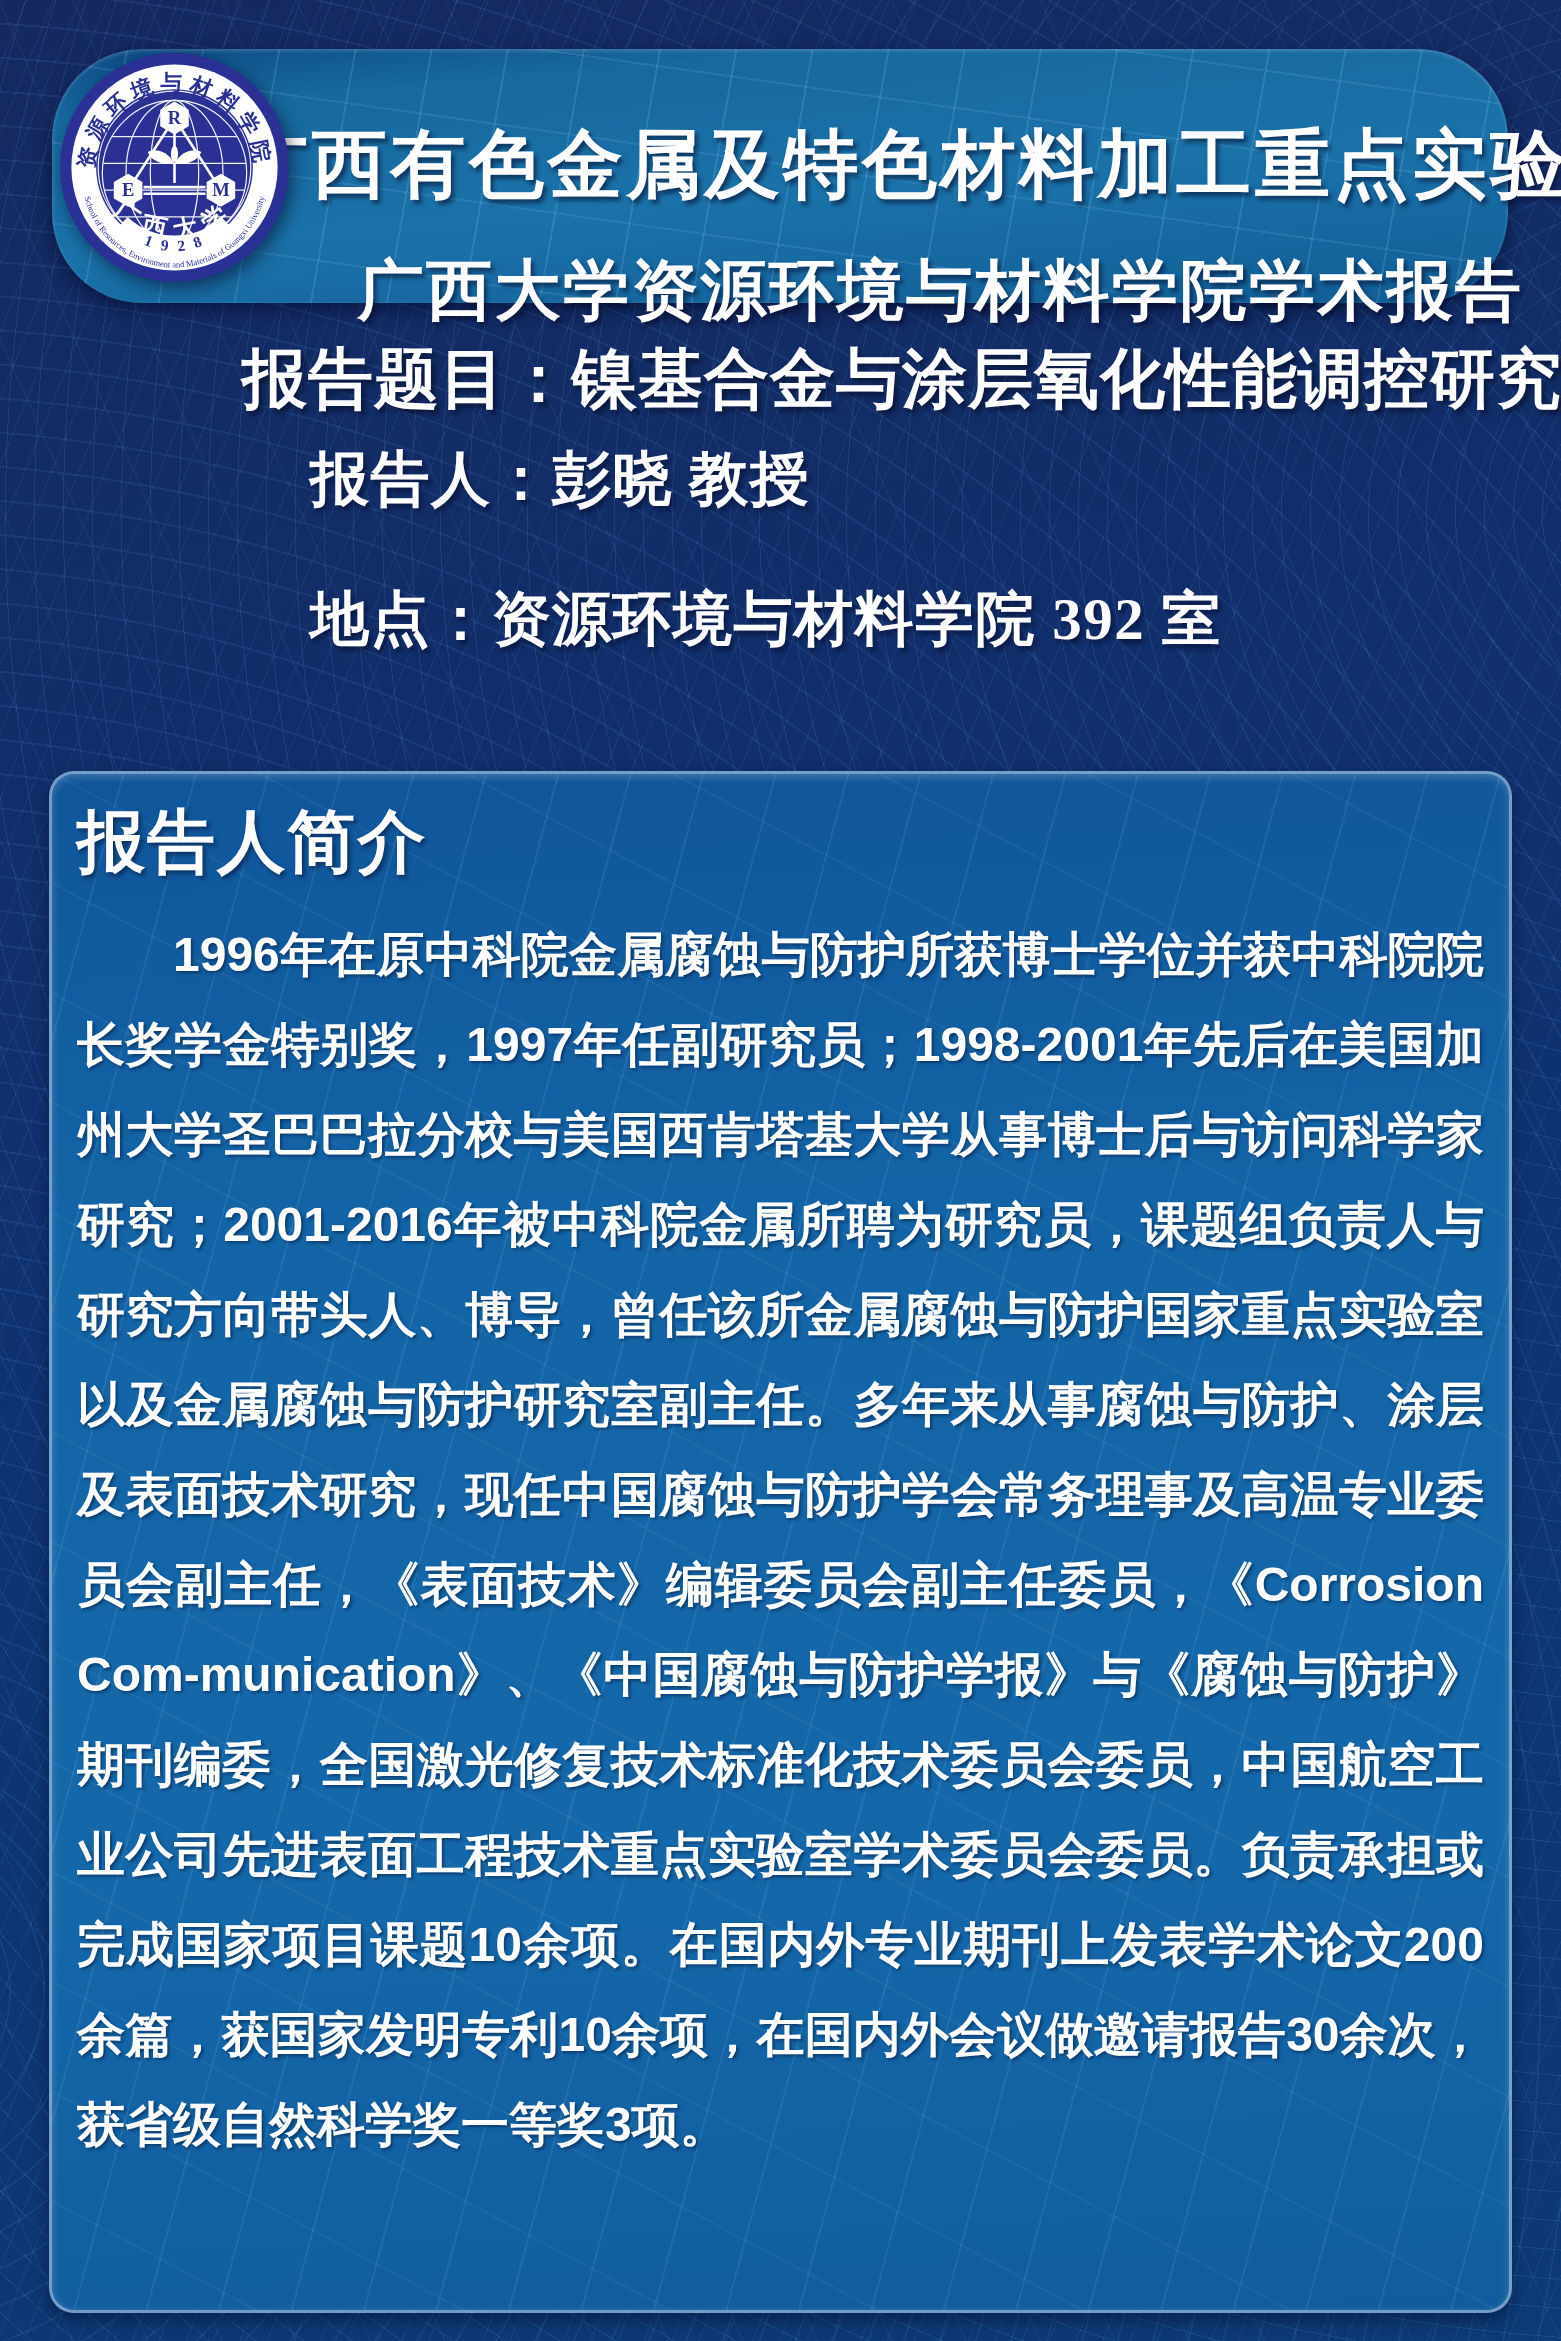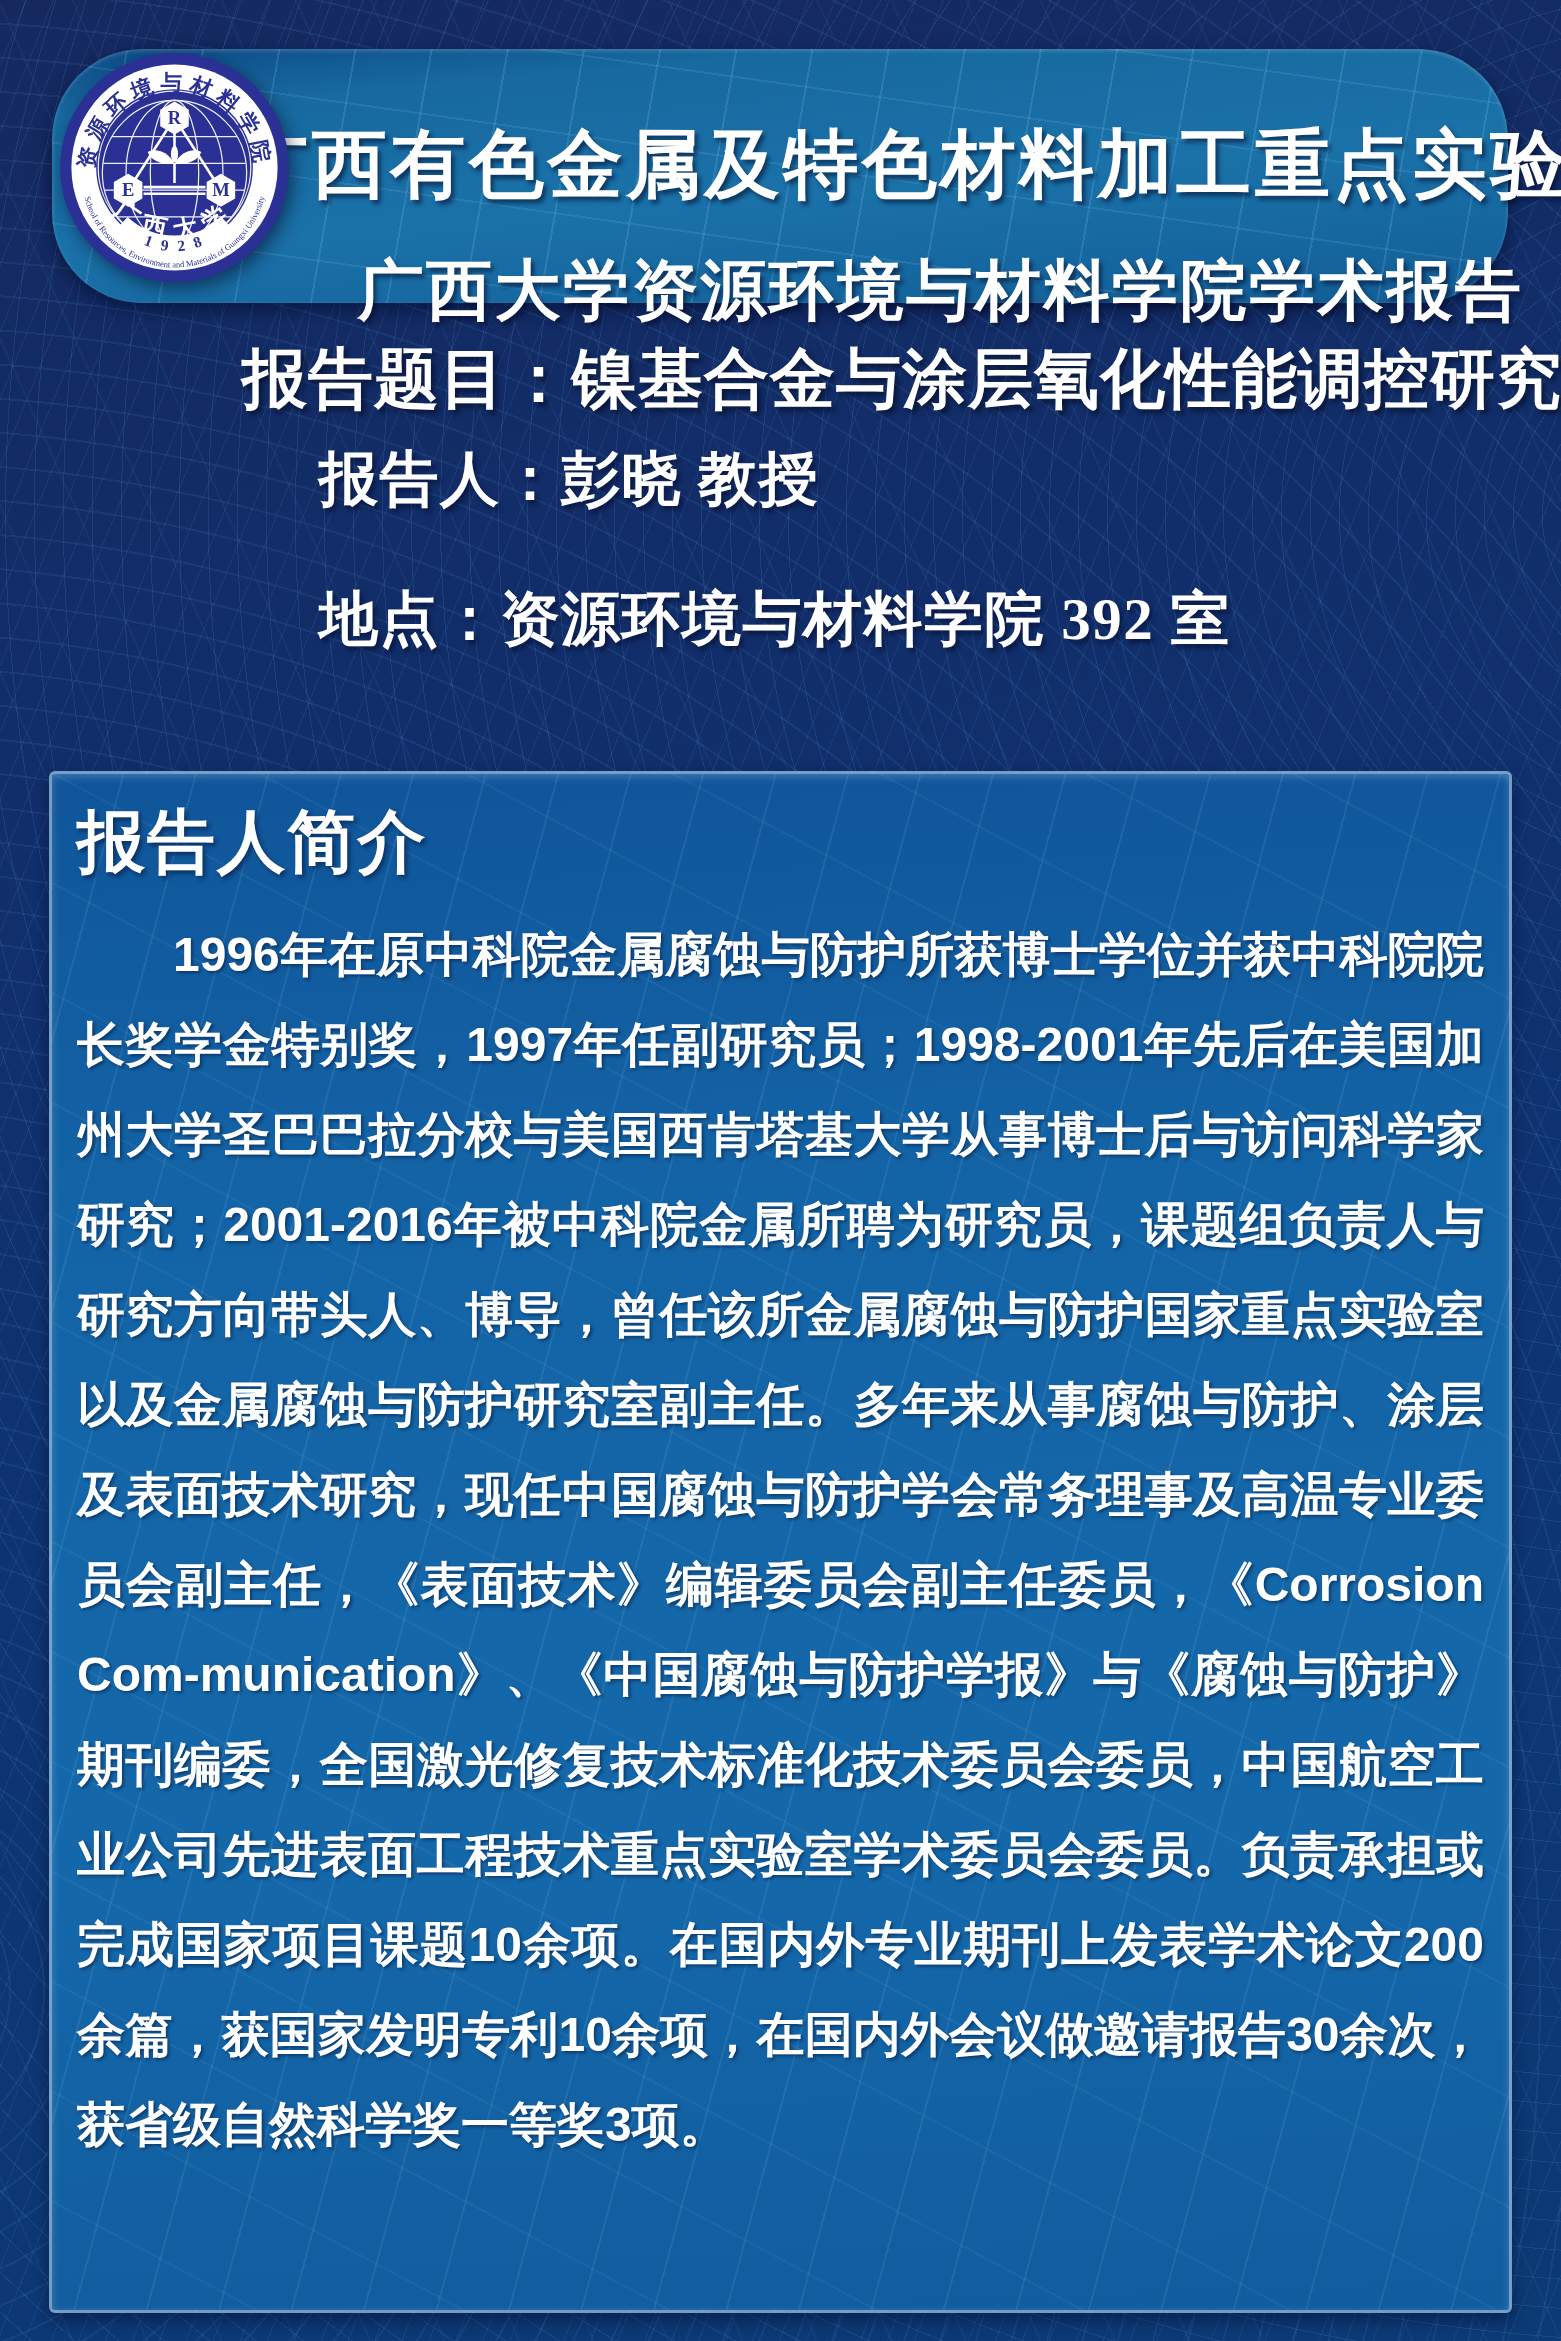--- a/index.html
+++ b/index.html
@@ -46,34 +46,34 @@
     text-shadow:3.1px 3.6px 4.6px rgba(5,10,40,.55);
   }
   
   .title{
     position:absolute;left:0;top:335px;width:100%;
     text-align:right;
     font-weight:900;font-size:65px;letter-spacing:1px;white-space:nowrap;
     text-shadow:3.6px 4.1px 5.7px rgba(4,8,30,.6);
   }
   .info{
-    position:absolute;left:319px;top:440px;width:1229px;
+    position:absolute;left:310px;top:440px;width:1229px;
   }
   .info-line{
     font-family:"Liberation Serif",serif;font-weight:700;
     font-size:59px;letter-spacing:1.5px;white-space:nowrap;
     margin-bottom:60px;
     text-shadow:3.1px 3.6px 4.6px rgba(5,10,40,.55);
   }
   
   .bio-box{
     position:absolute;left:49px;top:771px;width:1463px;height:1542px;
     box-sizing:border-box;
     border:3.1px solid rgba(188,207,231,.58);
-    border-radius:6px;
+    border-radius:25px;
     padding:17.6px 25px 20.7px 25px;
     overflow:hidden;
     background:
       repeating-linear-gradient(105deg, transparent 0 68px, rgba(145,202,245,0.11) 68px 70px),
       repeating-linear-gradient(28deg, transparent 0 95px, rgba(145,202,245,0.07) 95px 97px),
       linear-gradient(178deg, #10559a 0%, #1364a6 28%, #1468aa 70%, #115c9e 100%);
     box-shadow: inset 0 2.6px 8.3px rgba(255,255,255,.22), 0 6.2px 14.5px rgba(2,8,40,.45);
   }
   .bio-heading{
     font-size:68px;font-weight:700;letter-spacing:2.1px;

